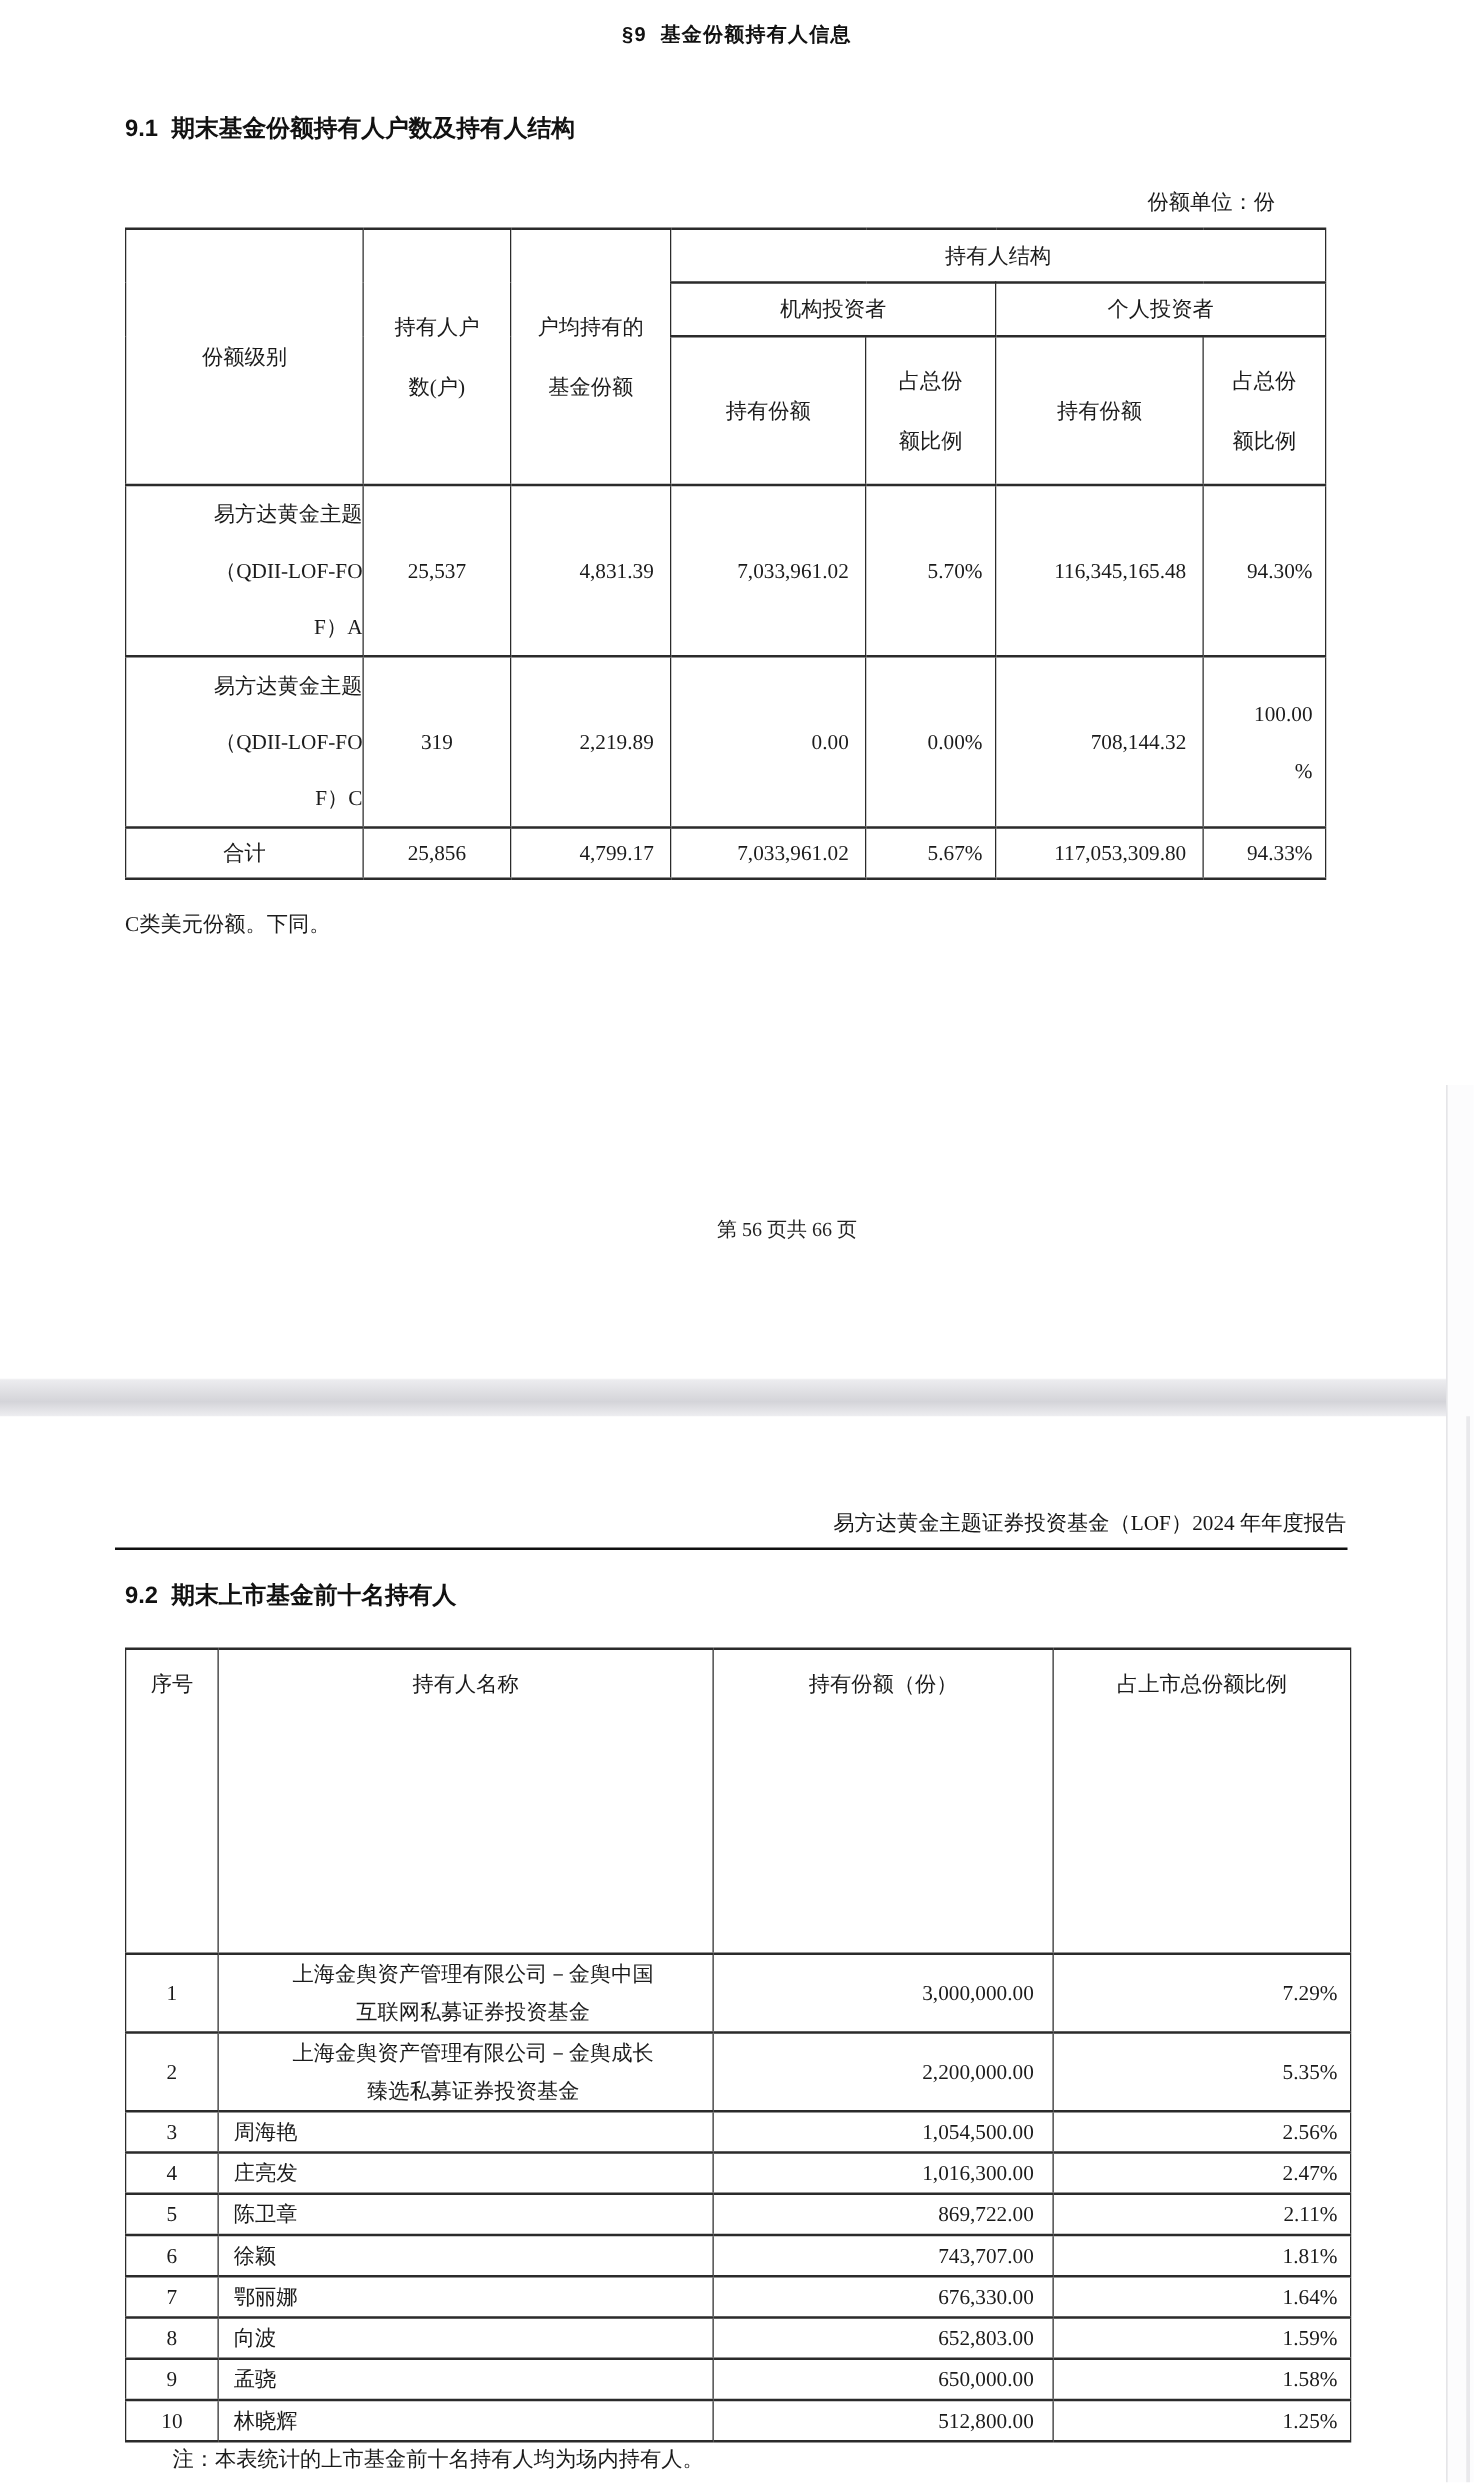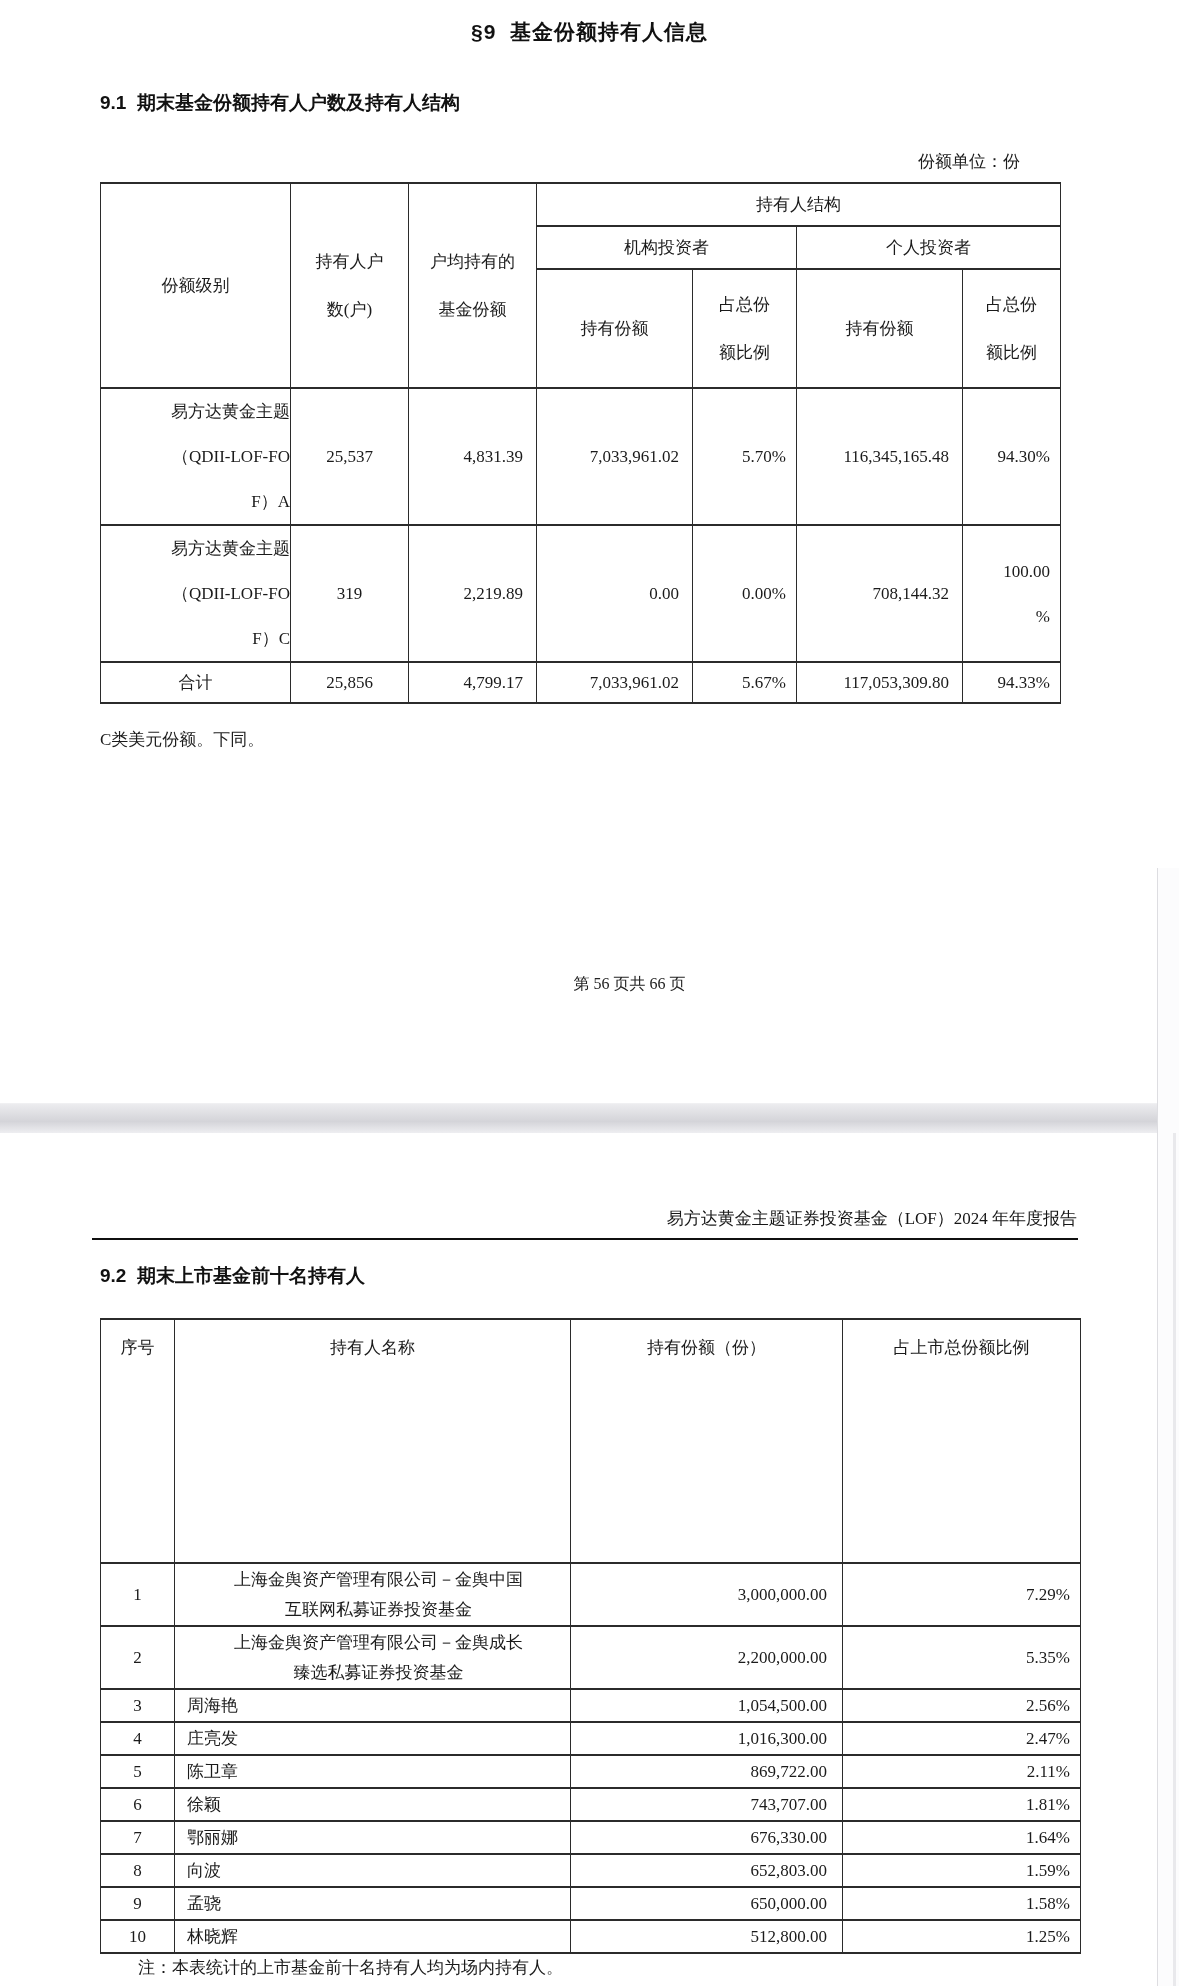--- a/index.html
+++ b/index.html
@@ -7,21 +7,21 @@
   body {
     position:relative; width:1179px; height:1986px; overflow:hidden;
     font-family:"Liberation Serif","DejaVu Serif",serif;
     color:#1b1b1b;
   }
   .abs { position:absolute; }
   .heading {
     font-family:"Liberation Sans","DejaVu Sans",sans-serif;
     font-weight:bold; white-space:pre; color:#111;
   }
-  .doc-title { top:18px; left:0; width:1179px; text-align:center; font-size:21px; letter-spacing:1px; }
+  .doc-title { top:18px; left:0; width:1179px; text-align:center; font-size:16px; letter-spacing:1px; }
   .sec-91 { top:90px; left:100px; font-size:19px; }
   .unit-label { top:150px; right:159px; font-size:17px; }
 
   
   table { border-collapse:collapse; table-layout:fixed; }
   th,td {
     border:1px solid #2b2b2b; border-top-width:2px; border-bottom-width:2px;
     font-weight:normal; font-size:17px; color:#1b1b1b;
     white-space:pre-line; overflow:hidden; padding:0;
     text-align:center; vertical-align:middle;

